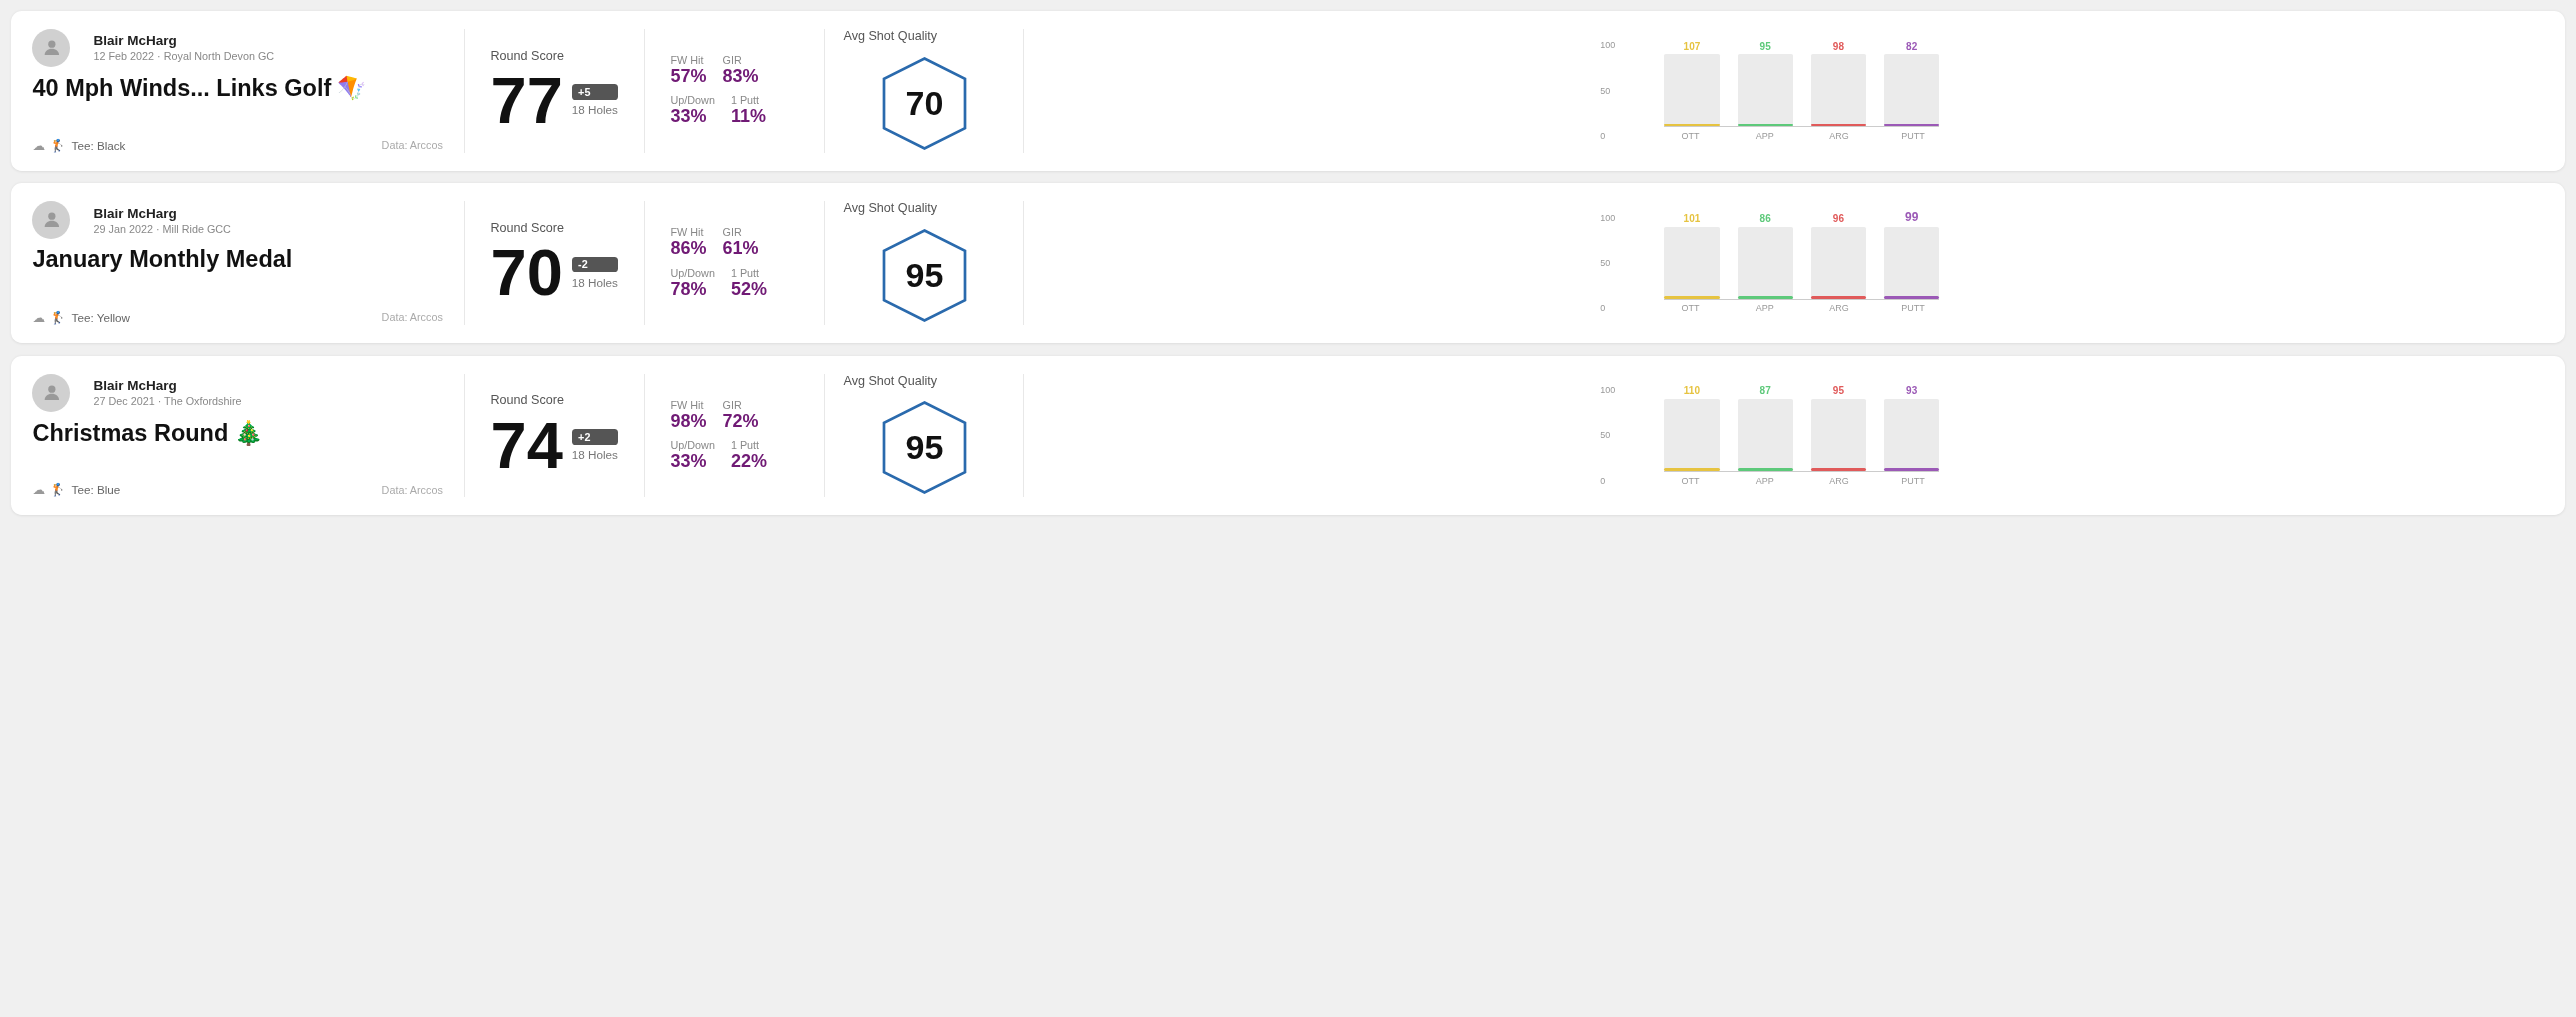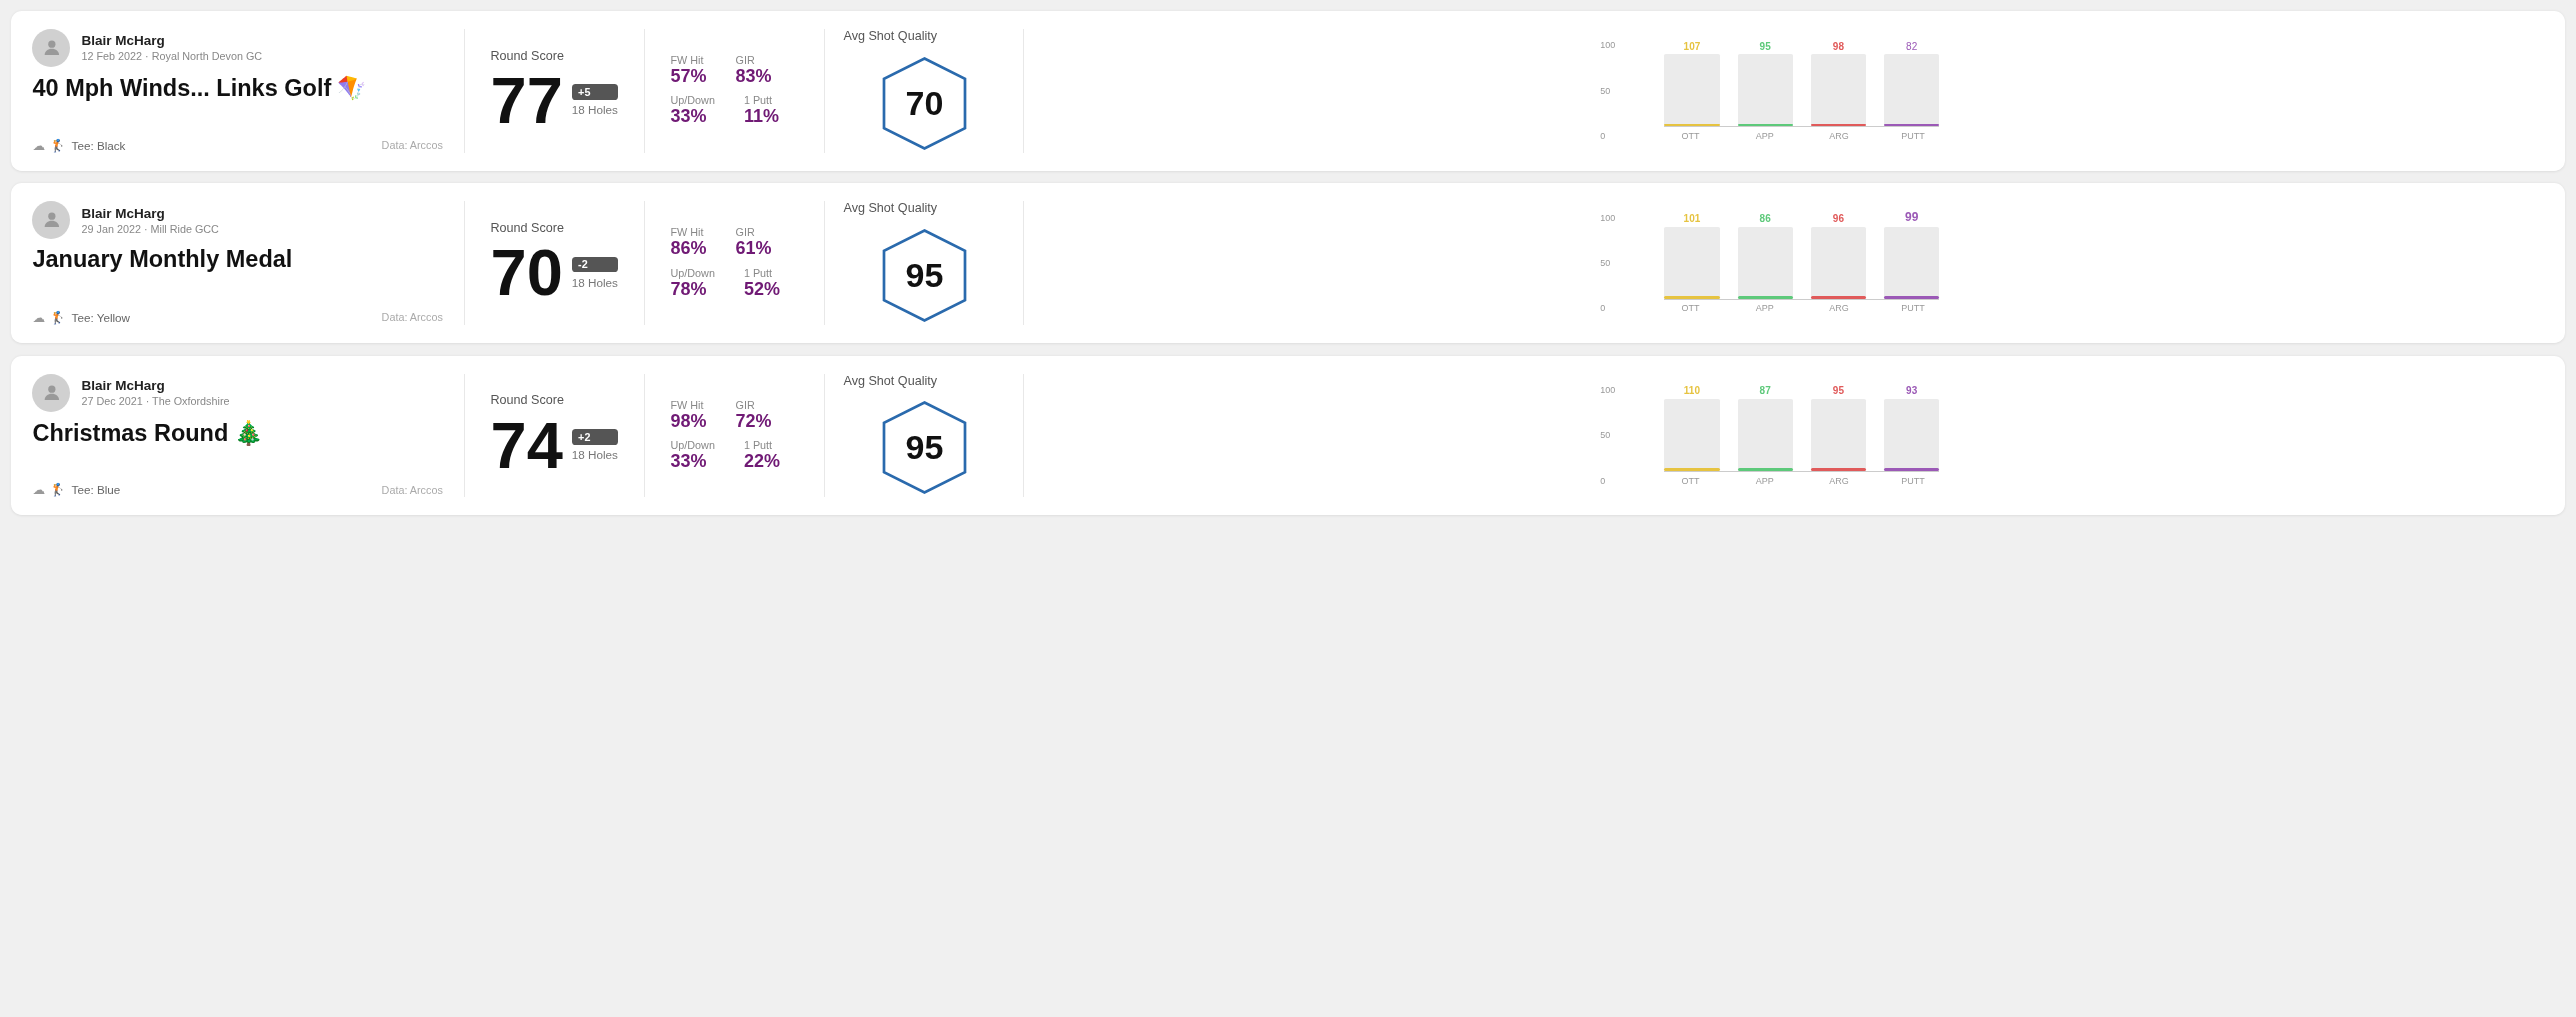--- a/index.html
+++ b/index.html
@@ -22,21 +22,21 @@
       flex: 0 0 433px;
       display: flex;
       flex-direction: column;
       justify-content: space-between;
       padding-right: 21.7px;
       border-right: 0.9px solid #e8e8e8;
     }
     .user-row {
       display: flex;
       align-items: center;
-      gap: 11px;
+      gap: 23px;
       margin-bottom: 7.2px;
     }
     .avatar {
       width: 38px;
       height: 38px;
       border-radius: 50%;
       background: #d0d0d0;
       display: flex;
       align-items: center;
       justify-content: center;
@@ -139,21 +139,21 @@
       flex: 0 0 180px;
       display: flex;
       flex-direction: column;
       justify-content: center;
       padding: 0 25px;
       border-right: 0.9px solid #e8e8e8;
       gap: 7.2px;
     }
     .stats-row {
       display: flex;
-      gap: 29px;
+      gap: 16px;
     }
     .stat-item {}
     .stat-label {
       font-size: 10.8px;
       color: #888;
     }
     .stat-value {
       font-size: 18px;
       font-weight: 700;
       color: #701a75;
@@ -351,21 +351,21 @@
       <div class="bar-group">
         <div style="font-size:10px;font-weight:600;color:#e05a5a;text-align:center;">98</div>
         <div style="flex:1;display:flex;align-items:flex-end;width:100%;">
           <div style="width:100%;height:72px;background:#ebebeb;border-radius:1.8px;position:relative;overflow:visible;">
             <div style="position:absolute;bottom:0;left:0;right:0;height:2.7px;background:#e05a5a;border-radius:1.8px;"></div>
           </div>
         </div>
       </div>
 
       <div class="bar-group">
-        <div style="font-size:10px;font-weight:400;color:#9b59b6;text-align:center;">82</div>
+        <div style="font-size:10px;font-weight:700;color:#9b59b6;text-align:center;">82</div>
         <div style="flex:1;display:flex;align-items:flex-end;width:100%;">
           <div style="width:100%;height:72px;background:#ebebeb;border-radius:1.8px;position:relative;overflow:visible;">
             <div style="position:absolute;bottom:0;left:0;right:0;height:2.7px;background:#9b59b6;border-radius:1.8px;"></div>
           </div>
         </div>
       </div>
 
         </div>
         <div class="chart-x-labels">
 

